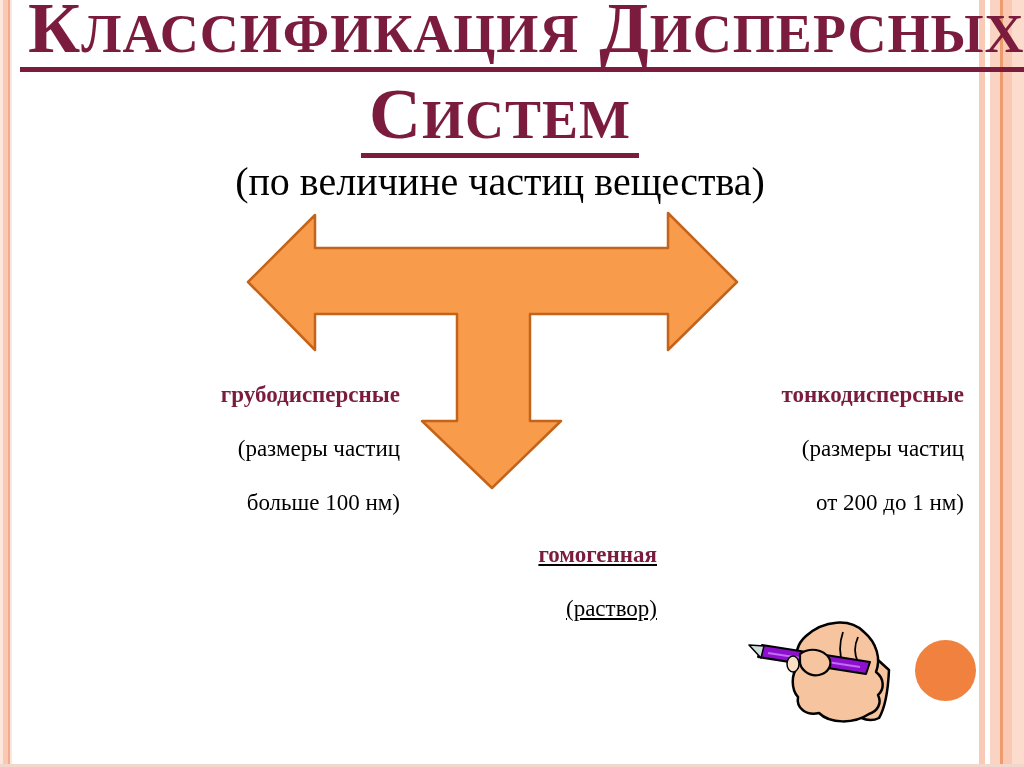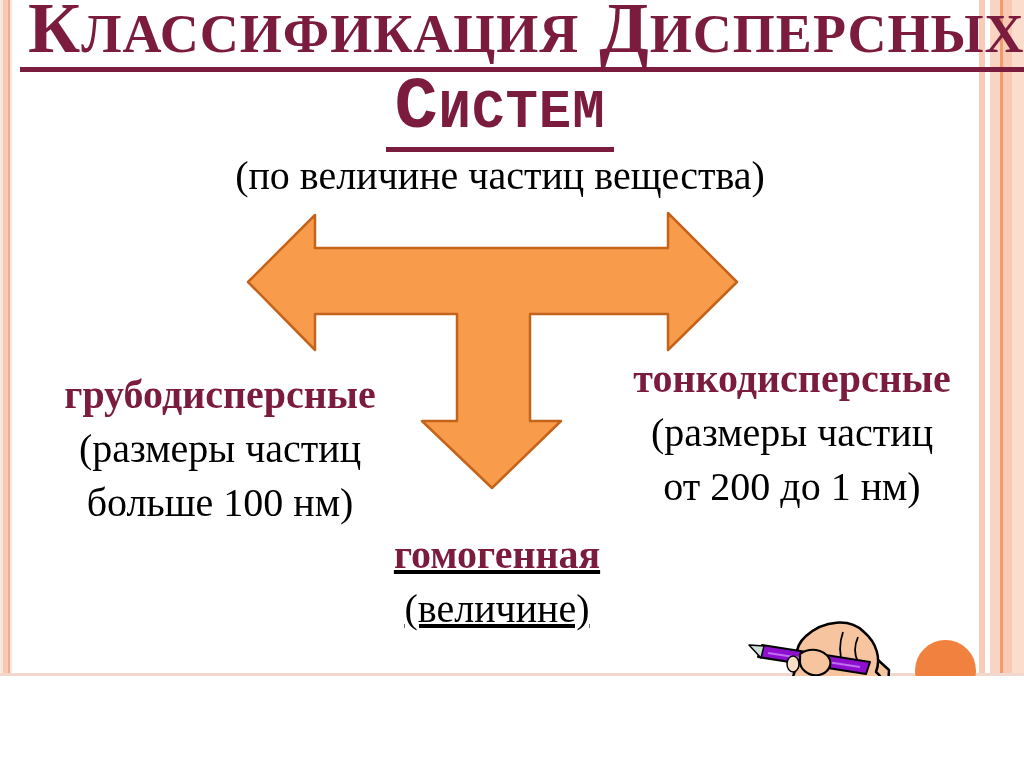--- a/index.html
+++ b/index.html
@@ -1,47 +1,47 @@
 <!DOCTYPE html>
 <html><head>
 <meta charset="utf-8">
 <style>
   html,body{margin:0;padding:0;background:#fff;}
   .slide{
-    position:relative;width:1024px;height:676px;background:#ffffff;
+    position:relative;width:1024px;height:767px;background:#ffffff;
     overflow:hidden;font-family:"Liberation Serif",serif;color:#000;
   }
   
   .vstripe{position:absolute;top:0;bottom:0;}
   .l1{left:0;width:3px;background:#fde6db;}
   .l2{left:3px;width:5px;background:#f9c9b4;}
   .l3{left:8px;width:2px;background:#f3ab8e;}
   .l4{left:10px;width:2px;background:#fde6db;}
   .r1{right:39px;width:6px;background:#f9cbb6;}
   .r2{right:24px;width:10px;background:#fbd3c2;}
   .r3{right:21px;width:3px;background:#ee9c6e;}
   .r4{right:12px;width:9px;background:#f9c9b4;}
   .r5{right:0;width:12px;background:#fcdccd;}
   .bottom-line{position:absolute;left:0;right:0;bottom:0;height:3px;background:#f2d8cc;}
   
   .title-wrap{position:absolute;top:-8px;left:20px;right:44px;text-align:center;}
   .title-line{
     display:inline-block;line-height:1;color:#7b1c3e;font-weight:bold;
     border-bottom:5px solid #7b1c3e;padding:0 8px 3px 8px;letter-spacing:1px;
   }
-  .title-line2{font-family:Liberation Mono, monospace;}
+  .title-line2{margin-top:6px;}
   .cap{font-size:72px;}
   .sc{font-size:54px;}
   .tw + .tw{margin-left:20px;}
   .subtitle{font-size:40px;color:#000;}
   
-  .branch{position:absolute;text-align:center;font-size:40px;line-height:54px;color:#000;}
+  .branch{position:absolute;text-align:right;font-size:23px;line-height:54px;color:#000;}
   .branch .label{font-weight:bold;color:#7b1c3e;}
   .branch-left{left:40px;top:368px;width:360px;}
-  .branch-right{left:620px;top:352px;width:344px;}
+  .branch-right{left:620px;top:368px;width:344px;}
   .branch-bottom{left:337px;top:528px;width:320px;text-decoration:underline;}
   
   .arrow-svg{position:absolute;left:240px;top:205px;}
   .hand-svg{position:absolute;left:748px;top:612px;}
   .orange-dot{
     position:absolute;left:915px;top:640px;width:61px;height:61px;
     border-radius:50%;background:#f0813e;
   }
 </style>
 </head>
@@ -85,21 +85,21 @@
   </div>
 
   <div class="branch branch-right">
     <div class="label">тонкодисперсные</div>
     <div>(размеры частиц</div>
     <div>от 200 до 1 нм)</div>
   </div>
 
   <div class="branch branch-bottom">
     <div class="label">гомогенная</div>
-    <div>(величине)</div>
+    <div>(раствор)</div>
   </div>
 
   <svg class="hand-svg" width="180" height="148" viewBox="0 0 180 148">
 
     <path d="M98,92 C112,78 124,62 130,48 L141,58 C140,80 137,96 131,106 C119,112 106,104 98,92 Z" fill="#f6c49e" stroke="#000" stroke-width="2.5" stroke-linejoin="round"></path>
 
     <path d="M58,24 C76,8 102,6 116,20 C129,31 133,47 128,60 C136,66 137,77 130,83 C134,91 130,99 121,102 C106,112 82,112 71,101 C58,104 48,96 50,85 C43,77 43,62 50,55 C46,41 50,31 58,24 Z" fill="#f6c49e" stroke="#000" stroke-width="2.5" stroke-linejoin="round"></path>
 
     <path d="M95,20 C91,32 91,42 95,52 M110,25 C106,34 106,42 110,50" fill="none" stroke="#000" stroke-width="1.8"></path>
 

